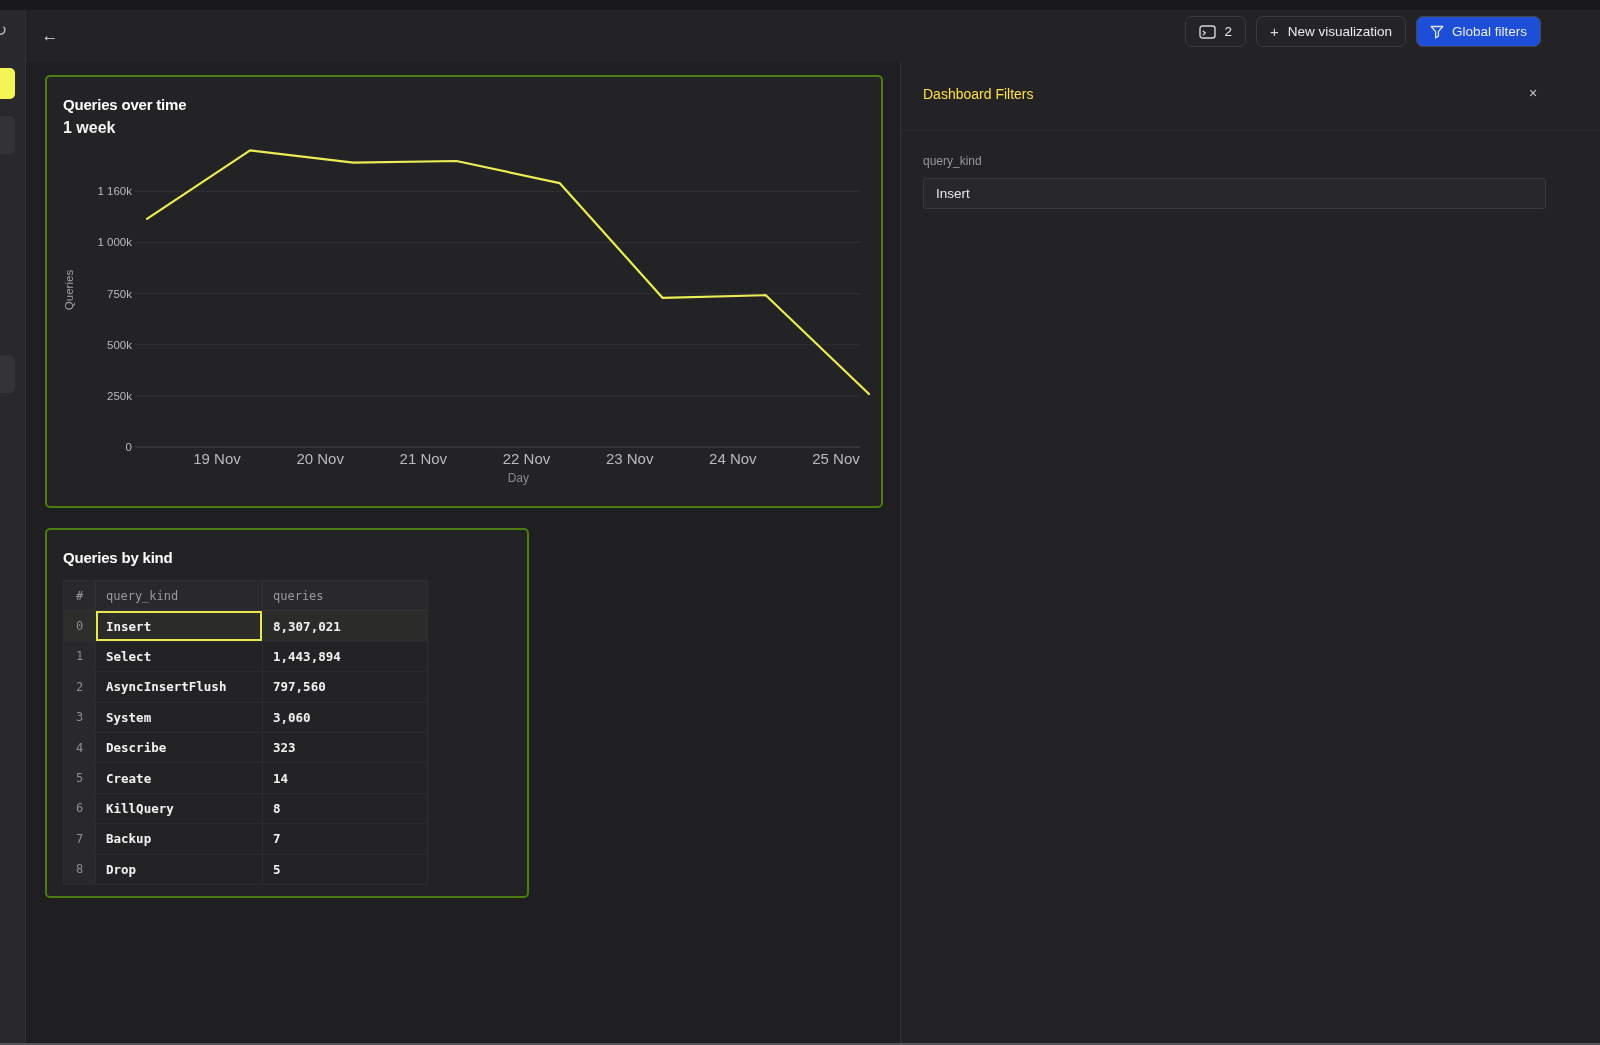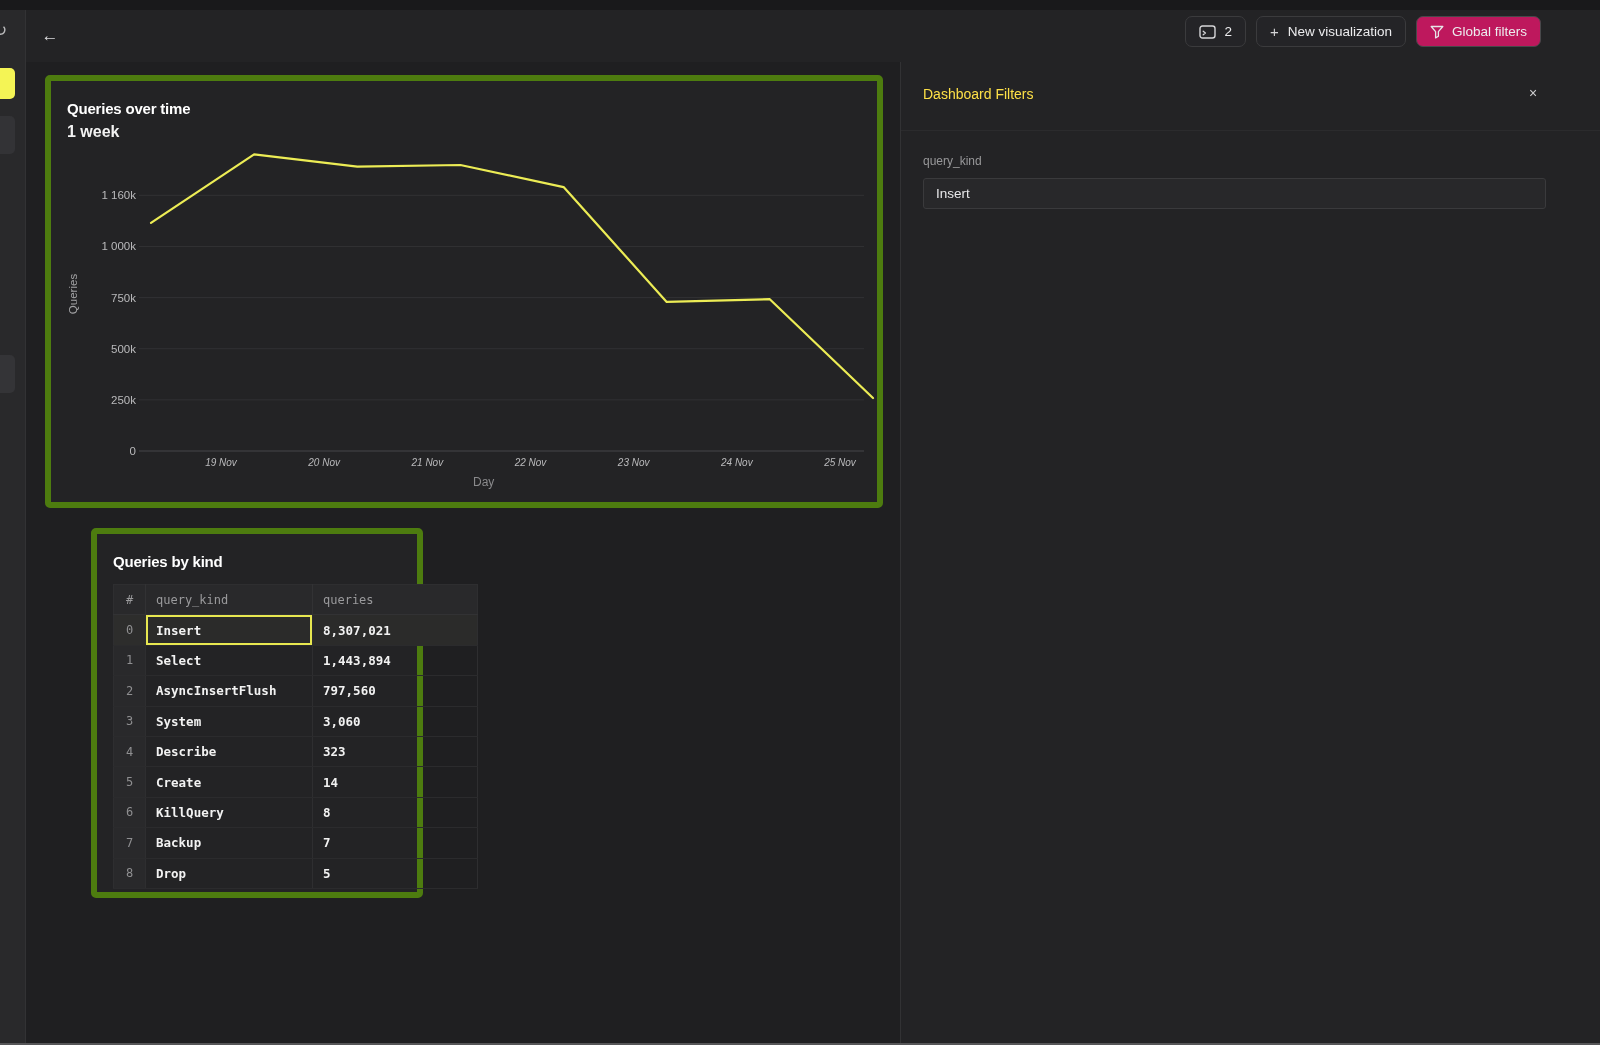--- a/index.html
+++ b/index.html
@@ -40,52 +40,52 @@
   }
   #topbar-actions {
     position:absolute; right:59px; top:6px; height:31px;
     display:flex; gap:10px; align-items:stretch;
   }
   .tb-btn {
     display:flex; align-items:center; gap:8px; padding:0 13px;
     background:#242427; border:1px solid #3b3b3d; border-radius:7px;
     color:#ececee; font-size:13.5px; cursor:pointer; white-space:nowrap;
   }
-  .tb-btn.emph { background:#be185d; border-color:#48484a; }
+  .tb-btn.emph { background:#1d4ed8; border-color:#48484a; }
   .tb-btn .plus { font-size:15px; color:#d5d5d7; margin-right:1px; }
   .tb-btn svg { display:block; }
 
   
   #main { position:absolute; left:26px; top:62px; width:874px; height:983px; background:#1f1f21; }
   .card {
-    position:absolute; background:#232325; border:6px solid #4d7c0f; border-radius:5px;
+    position:absolute; background:#232325; border:2px solid #4d7c0f; border-radius:5px;
   }
   #chart-card { left:19px; top:13px; width:838px; height:433px; }
-  #table-card { left:19px; top:466px; width:332px; height:370px;margin-left:46px; }
+  #table-card { left:19px; top:466px; width:484px; height:370px; }
   .card-title { position:absolute; left:16px; font-size:15px; font-weight:700; color:#ffffff; letter-spacing:-0.2px; }
   #chart-title { top:19px; }
   #chart-subtitle { position:absolute; left:16px; top:42px; font-size:16px; font-weight:700; color:#f2f2f2; }
 
   
   #chart-area { position:absolute; left:0; top:0; width:838px; height:433px; }
   #chart-svg { position:absolute; left:0; top:0; }
   .y-tick {
     position:absolute; left:0; width:85px; height:16px; line-height:16px;
     text-align:right; font-size:11.5px; color:#bababc;
   }
   .x-tick {
     position:absolute; top:374px; width:62px; height:16px; line-height:16px;
-    text-align:center; font-size:10px; color:#bababc;font-style:italic;
+    text-align:center; font-size:15px; color:#bababc;
   }
   #y-axis-name {
     position:absolute; left:14px; top:207px; width:16px; font-size:11.5px; color:#a2a2a4;
     transform:rotate(-90deg); transform-origin:center; white-space:nowrap;
     display:flex; justify-content:center;
   }
-  #x-axis-name { position:absolute; left:422px; top:394px; width:60px; text-align:left; font-size:12px; color:#8a8a8c; }
+  #x-axis-name { position:absolute; left:422px; top:394px; width:60px; text-align:right; font-size:12px; color:#8a8a8c; }
 
   
   #qtable {
     position:absolute; left:16px; top:50px; width:364px;
     border-collapse:collapse; table-layout:fixed;
     font-family:"DejaVu Sans Mono", monospace; font-size:12.5px;
   }
   #qtable col.c-idx { width:32px; }
   #qtable col.c-kind { width:167px; }
   #qtable col.c-val { width:165px; }

